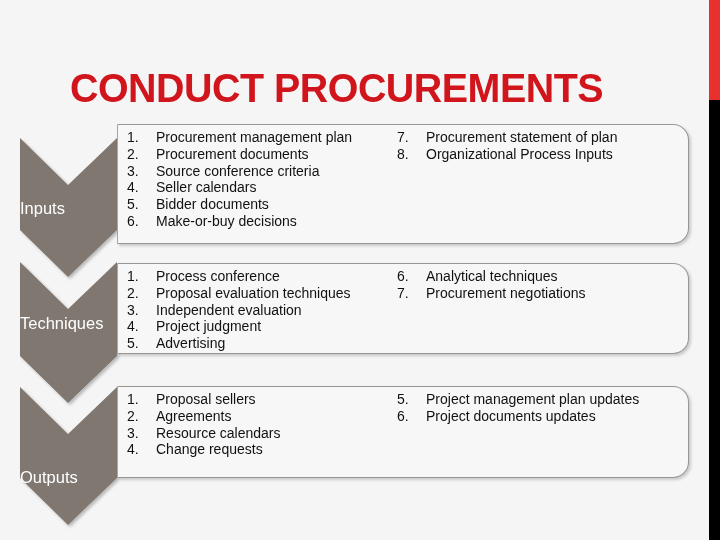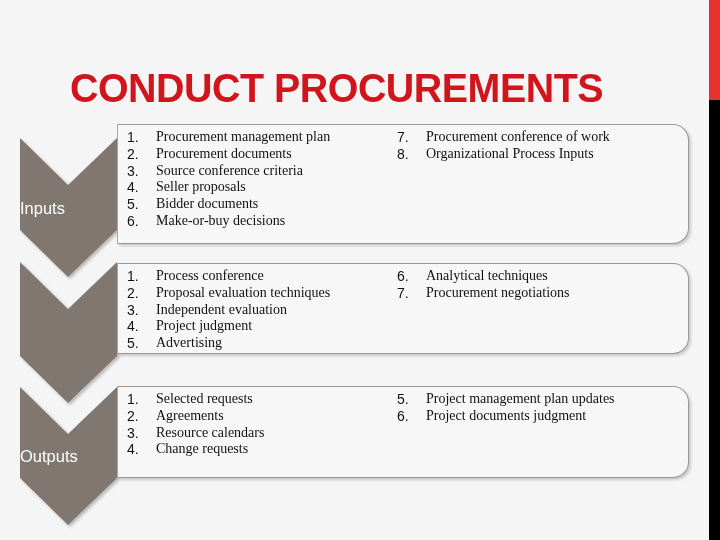--- a/index.html
+++ b/index.html
@@ -39,21 +39,21 @@
     box-sizing: border-box;
   }
   .col {
     position: absolute; top: 4px;
     font-size: 14px; line-height: 16.8px; color: #111111;
   }
   .col.c1 { left: 9px; }
   .col.c2 { left: 279px; }
   .item { position: relative; white-space: nowrap; height: 16.8px; }
   .item .num { position: absolute; left: 0; width: 24px; }
-  .item .txt { position: absolute; left: 29px; font-family: Liberation Serif, serif; }
+  .item .txt { position: absolute; left: 29px; }
 </style>
 </head>
 <body>
 
 <div class="accent-red"></div>
 <div class="accent-black"></div>
 
 <div class="title">CONDUCT PROCUREMENTS</div>
 
 <svg class="chevrons" viewBox="0 0 720 540" xmlns="http://www.w3.org/2000/svg">
@@ -64,56 +64,57 @@
   </defs>
   <polygon points="20,138 68,185 117,138 117,230 68,277 20,230" fill="#7f7770" filter="url(#sh)"></polygon>
   <polygon points="20,262 68,309 117,262 117,356 68,403 20,356" fill="#7f7770" filter="url(#sh)"></polygon>
   <polygon points="20,387 68,434 117,387 117,478 68,525 20,478" fill="#7f7770" filter="url(#sh)"></polygon>
 </svg>
 
 <div class="chev-label" style="top:199px;">
   <div>Inputs</div>
 </div>
 <div class="chev-label" style="top:314px;">
+  <div>Techniques</div>
 </div>
-<div class="chev-label" style="top:447px;">
+<div class="chev-label" style="top:468px;">
   <div>Outputs</div>
 </div>
 
 <div class="box" style="top:124px; height:120px;">
   <div class="col c1">
     <div class="item">
         <span class="num">1.</span>
         <span class="txt">Procurement management plan</span>
       </div>
     <div class="item">
         <span class="num">2.</span>
         <span class="txt">Procurement documents</span>
       </div>
     <div class="item">
         <span class="num">3.</span>
         <span class="txt">Source conference criteria</span>
       </div>
     <div class="item">
         <span class="num">4.</span>
-        <span class="txt">Seller proposals</span>
+        <span class="txt">Seller calendars</span>
       </div>
     <div class="item">
         <span class="num">5.</span>
         <span class="txt">Bidder documents</span>
       </div>
     <div class="item">
         <span class="num">6.</span>
         <span class="txt">Make-or-buy decisions</span>
       </div>
   </div>
   <div class="col c2">
     <div class="item">
         <span class="num">7.</span>
-        <span class="txt">Procurement conference of work</span>
+        <span class="txt">Procurement statement of plan</span>
       </div>
     <div class="item">
         <span class="num">8.</span>
         <span class="txt">Organizational Process Inputs</span>
       </div>
   </div>
 </div>
 
 <div class="box" style="top:263px; height:91px;">
   <div class="col c1">
@@ -147,21 +148,21 @@
         <span class="num">7.</span>
         <span class="txt">Procurement negotiations</span>
       </div>
   </div>
 </div>
 
 <div class="box" style="top:386px; height:92px;">
   <div class="col c1">
     <div class="item">
         <span class="num">1.</span>
-        <span class="txt">Selected requests</span>
+        <span class="txt">Proposal sellers</span>
       </div>
     <div class="item">
         <span class="num">2.</span>
         <span class="txt">Agreements</span>
       </div>
     <div class="item">
         <span class="num">3.</span>
         <span class="txt">Resource calendars</span>
       </div>
     <div class="item">
@@ -169,16 +170,16 @@
         <span class="txt">Change requests</span>
       </div>
   </div>
   <div class="col c2">
     <div class="item">
         <span class="num">5.</span>
         <span class="txt">Project management plan updates</span>
       </div>
     <div class="item">
         <span class="num">6.</span>
-        <span class="txt">Project documents judgment</span>
+        <span class="txt">Project documents updates</span>
       </div>
   </div>
 </div>
 
 </body></html>

